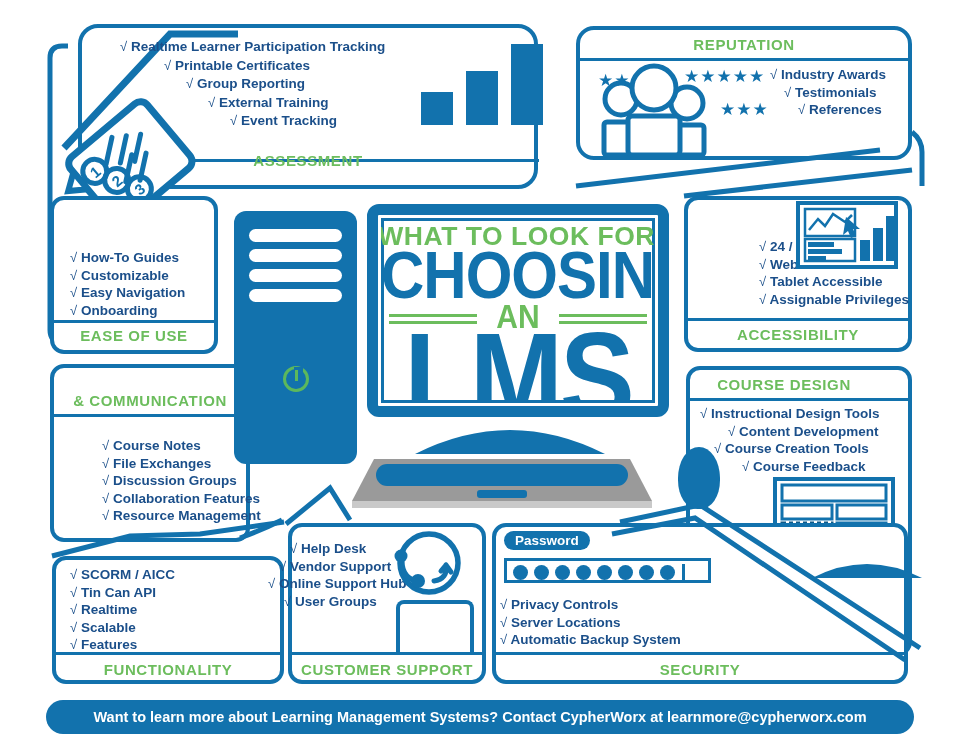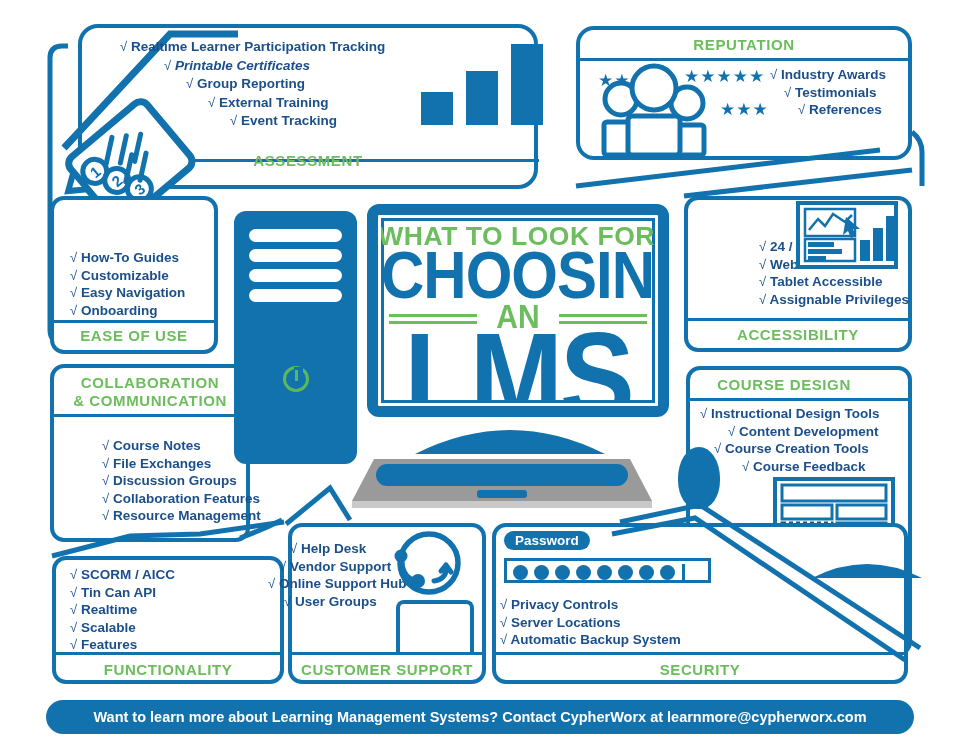--- a/index.html
+++ b/index.html
@@ -151,21 +151,21 @@
           <text x="64" y="145">2</text>
           <text x="76" y="166">3</text>
         </g>
       </g>
     </svg>
   </div>
 
   <div class="list" style="left:120px;top:38px;width:300px;line-height:18.5px;font-size:13.5px;">
     <div style="text-align:left;"><span class="chk">√</span>
       <span>Realtime Learner Participation Tracking</span></div>
-    <div style="text-align:left;padding-left:44px;font-style:italic;"><span class="chk">√</span>
+    <div style="text-align:left;padding-left:44px;"><span class="chk">√</span>
       <span>Printable Certificates</span></div>
     <div style="text-align:left;padding-left:66px;"><span class="chk">√</span>
       <span>Group Reporting</span></div>
     <div style="text-align:left;padding-left:88px;"><span class="chk">√</span>
       <span>External Training</span></div>
     <div style="text-align:left;padding-left:110px;"><span class="chk">√</span>
       <span>Event Tracking</span></div>
   </div>
 
   <div>
@@ -258,21 +258,20 @@
       <rect x="11" y="54" width="18" height="4" fill="#1272ad"></rect>
       <rect x="63" y="38" width="10" height="21" fill="#1272ad"></rect>
       <rect x="76" y="26" width="10" height="33" fill="#1272ad"></rect>
       <rect x="89" y="14" width="8" height="45" fill="#1272ad"></rect>
       <path d="M49 15 L63 27 L56 27 L59 34 L54 36 L51 29 L46 33 Z" fill="#1272ad"></path>
     </svg>
   </div>
 
   <div class="panel" style="left:50px;top:364px;width:200px;height:178px;"></div>
   <div class="divider" style="left:52px;top:414px;width:196px;"></div>
-  <div class="panel-title" style="left:50px;top:374px;width:200px;">COLLABORATION</div>
   <div class="panel-title" style="left:50px;top:392px;width:200px;">&amp; COMMUNICATION</div>
   <div class="list" style="left:70px;top:437px;margin-left:32px;">
     <div><span class="chk">√</span>
       <span>Course Notes</span></div>
     <div><span class="chk">√</span>
       <span>File Exchanges</span></div>
     <div><span class="chk">√</span>
       <span>Discussion Groups</span></div>
     <div><span class="chk">√</span>
       <span>Collaboration Features</span></div>

